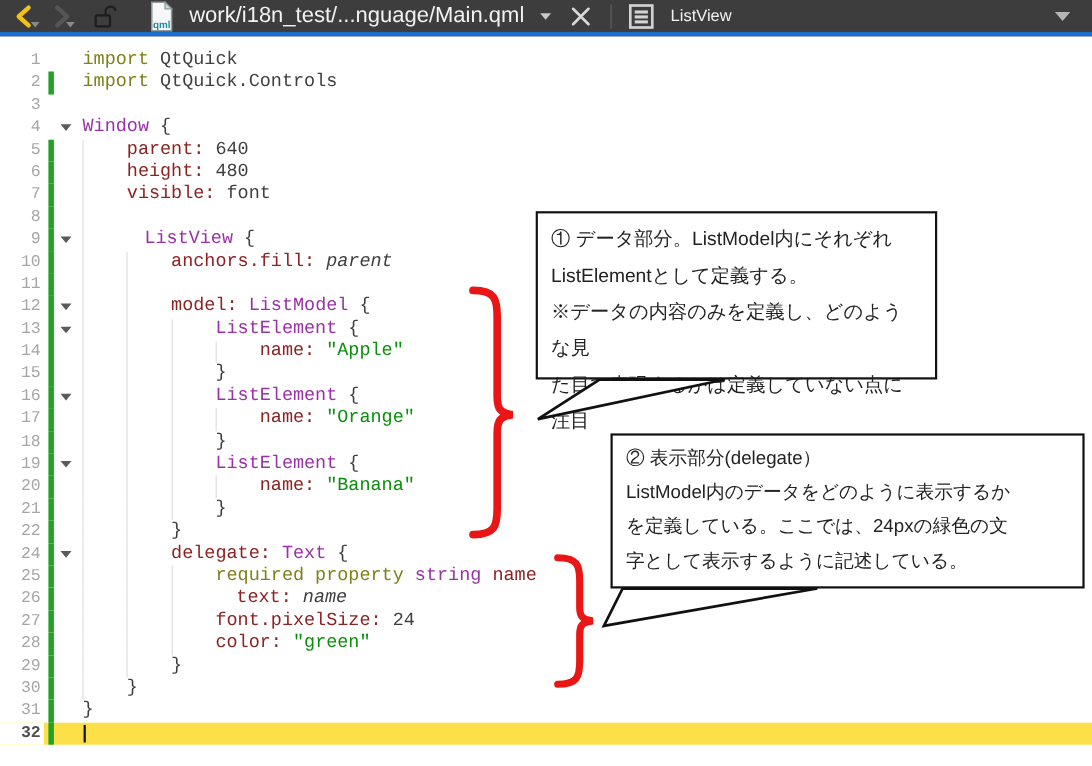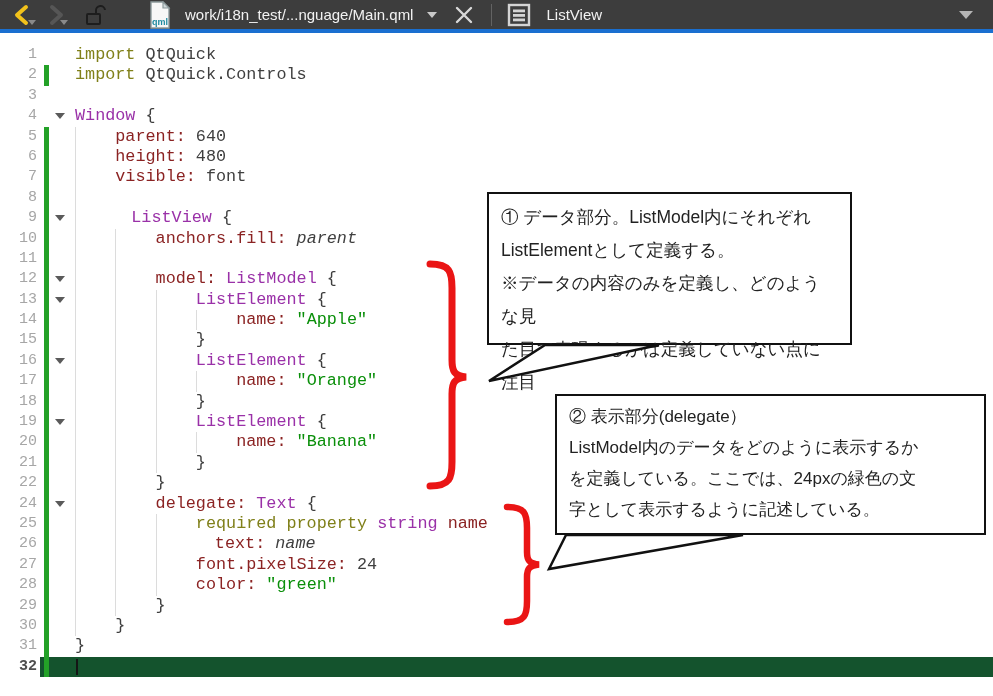--- a/index.html
+++ b/index.html
@@ -7,21 +7,21 @@
               font-family:"Liberation Sans", sans-serif; }
   .stage { position:relative; width:993px; height:696px; }
 
   
   .toolbar { position:absolute; left:0; top:0; width:993px; height:33px;
              background:#3d3d3d; display:flex; align-items:center;
              border-bottom:4px solid #1a6fd0; padding:0 10px; gap:6px; }
   .tb-btn { width:26px; height:26px; display:flex; align-items:center; justify-content:center; position:relative; }
   .tb-caret { width:0; height:0; border-left:4px solid transparent; border-right:4px solid transparent;
               border-top:5px solid #8a8a8a; position:absolute; right:0; bottom:3px; }
-  .crumb { color:#f2f2f2; font-size:15px; margin-left:6px; white-space:nowrap; }
+  .crumb { color:#f2f2f2; font-size:20px; margin-left:6px; white-space:nowrap; }
   .dd-caret { width:0; height:0; border-left:5px solid transparent; border-right:5px solid transparent;
               border-top:6px solid #c9c9c9; margin:0 8px 0 8px; }
   .sep { width:1px; height:22px; background:#636363; margin:0 8px; }
   .symbol-label { color:#f2f2f2; font-size:15px; margin-left:8px; white-space:nowrap; }
   .right-caret { margin-left:auto; width:0; height:0; border-left:7px solid transparent;
                  border-right:7px solid transparent; border-top:8px solid #b5b5b5; margin-right:10px; }
 
   
   .editor { position:absolute; left:0; top:37px; width:993px; height:659px; background:#fff; }
   .lines { padding-top:8px; }
@@ -29,21 +29,21 @@
   .num { width:40px; text-align:right; padding-right:3px;
          font-family:"Liberation Mono", monospace; font-size:15px; line-height:20.4px; color:#a6a6a6; }
   .row.current .num { color:#4f4f4f; font-weight:bold; background:#fff; }
   .barcol { width:5px; margin-left:4px; }
   .barcol.on { background:#23a127; }
   .foldcol { width:26px; display:flex; align-items:center; padding-left:6px; }
   .tri { width:0; height:0; border-left:5px solid transparent; border-right:5px solid transparent;
          border-top:6px solid #5a5a5a; }
   .code { position:relative; flex:1; font-family:"Liberation Mono", monospace;
           font-size:16.8px; line-height:20.4px; white-space:pre; color:#3f3f3f; }
-  .row.current { background:#14532d;justify-content:flex-end; }
+  .row.current { background:#fde047;justify-content:flex-end; }
   .guide { position:absolute; top:0; bottom:0; border-left:1px solid #dcdcdc; }
   .txt { display:inline-block; }
   .cursor { position:absolute; left:1px; top:2px; width:2px; height:16px; background:#151515; }
   .tk-kw  { color:#80801a; }
   .tk-type{ color:#9a31a8; }
   .tk-prop{ color:#8b2323; }
   .tk-str { color:#0a8f0a; }
   .tk-val { color:#3f3f3f; }
   .tk-pl  { color:#3f3f3f; }
   .tk-it  { color:#3f3f3f; font-style:italic; }
@@ -75,21 +75,21 @@
         <polyline points="8,3 17,11 8,19" fill="none" stroke="#565656" stroke-width="4" stroke-linecap="round" stroke-linejoin="round"></polyline>
       </svg>
       <span class="tb-caret"></span>
     </div>
     <div class="tb-btn" style="margin-left:8px;">
       <svg width="24" height="24" viewBox="0 0 24 24">
         <rect x="4" y="11" width="13" height="10" rx="1" fill="none" stroke="#1d1d1d" stroke-width="2"></rect>
         <path d="M13,11 V8 a4.5,4.5 0 0 1 9,-1" fill="none" stroke="#1d1d1d" stroke-width="2"></path>
       </svg>
     </div>
-    <div class="tb-btn" style="margin-left:33px;">
+    <div class="tb-btn" style="margin-left:20px;">
       <svg width="24" height="28" viewBox="0 0 24 28">
         <path d="M3,1 L15,1 L21,7 L21,27 L3,27 Z" fill="#f7f7f7" stroke="#8d9a9c" stroke-width="1.4"></path>
         <path d="M15,1 L15,7 L21,7 Z" fill="#cfd8d9" stroke="#8d9a9c" stroke-width="1.2"></path>
         <text x="4" y="24" font-size="9" font-weight="bold" fill="#1f8aa0" font-family="Liberation Sans, sans-serif">qml</text>
       </svg>
     </div>
     <span class="crumb">work/i18n_test/...nguage/Main.qml</span>
     <span class="dd-caret"></span>
     <div class="tb-btn">
       <svg width="20" height="20" viewBox="0 0 20 20">

